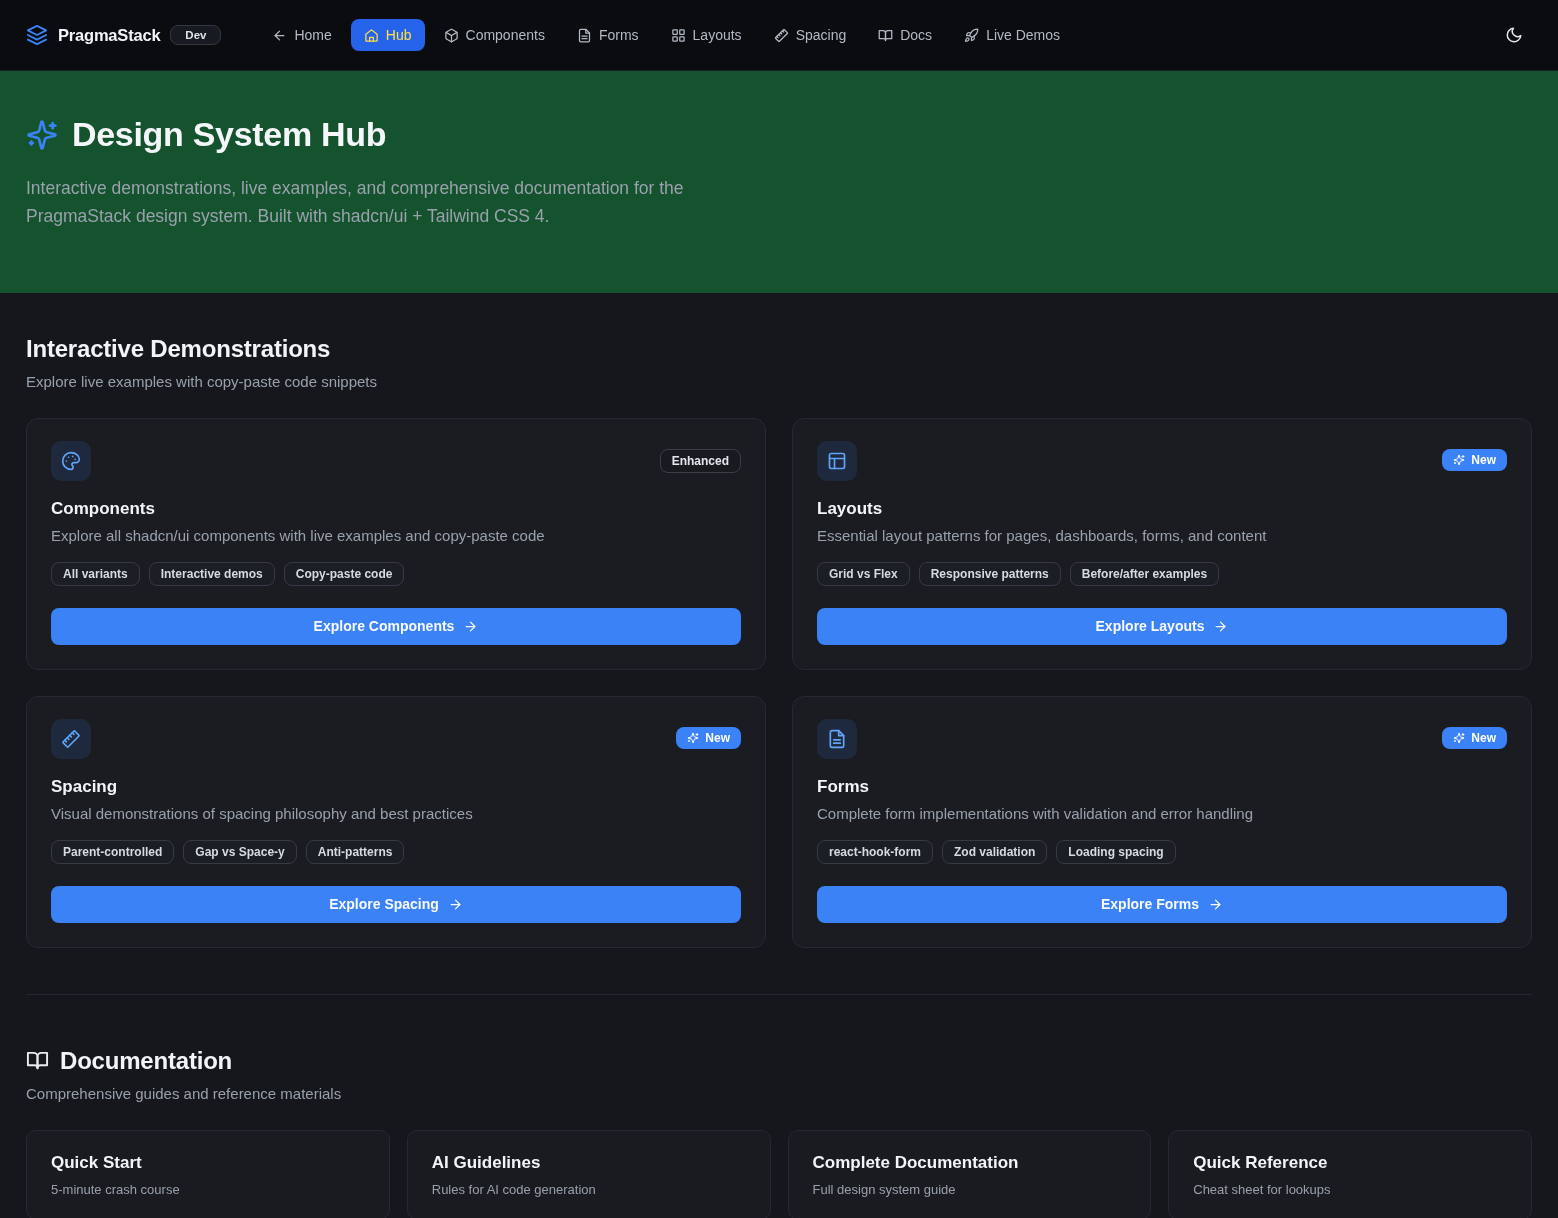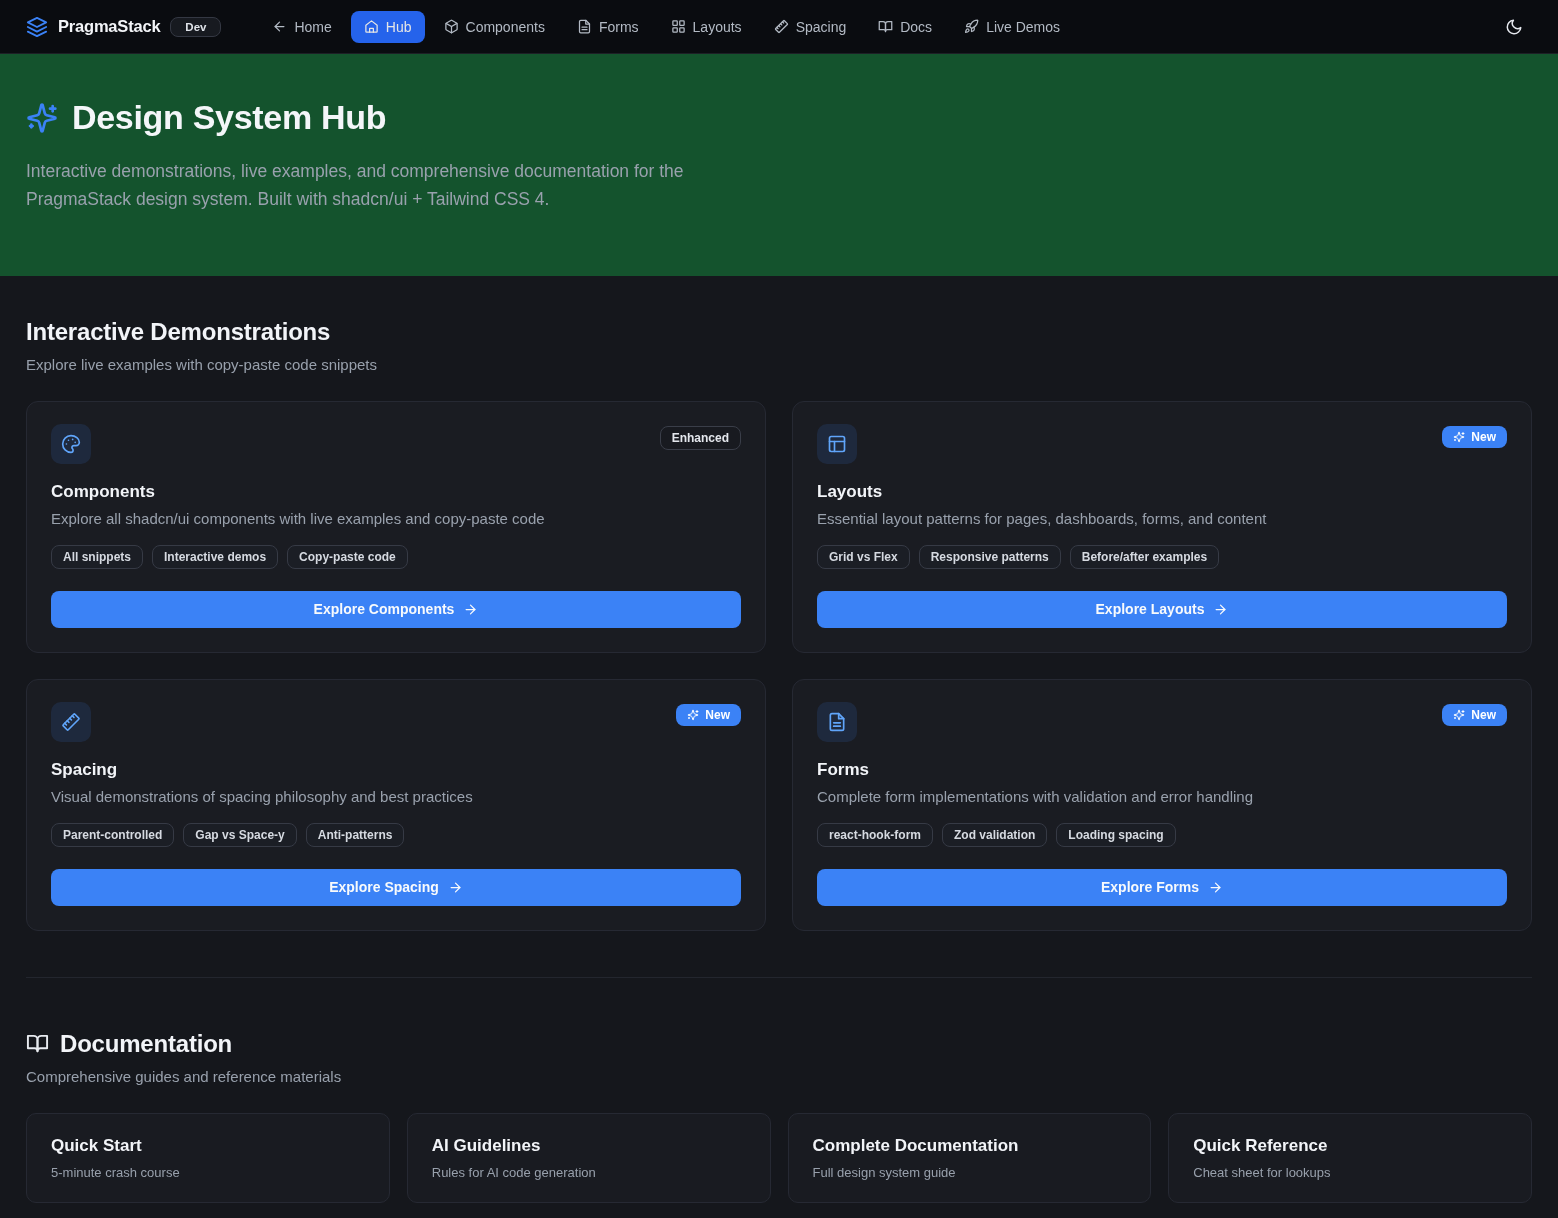--- a/index.html
+++ b/index.html
@@ -8,54 +8,54 @@
   body {
     font-family: "Liberation Sans", "DejaVu Sans", sans-serif;
     background: #15171c;
     color: #f2f4f8;
     min-height: 1218px;
   }
   .ic { fill: none; stroke: currentColor; stroke-width: 2; stroke-linecap: round; stroke-linejoin: round; flex: none; }
 
   
   .navbar {
-    height: 54px; background: #0a0c10; border-bottom: 1px solid #1d2026;
+    height: 71px; background: #0a0c10; border-bottom: 1px solid #1d2026;
     display: flex; align-items: center; justify-content: space-between;
     padding: 0 26px;
   }
   .nav-left { display: flex; align-items: center; gap: 38px; }
   .brand { display: flex; align-items: center; gap: 10px; cursor: pointer; text-decoration: none; }
   .brand-ic { width: 22px; height: 22px; color: #3b82f6; }
   .brand-name { font-size: 16.5px; font-weight: 700; color: #f3f5f8; letter-spacing: -0.2px; }
   .dev-badge { font-size: 11.5px; font-weight: 600; color: #dfe3e9; border: 1px solid #343843; background: #171a20; padding: 3px 14px; border-radius: 8px; }
   .nav-items { display: flex; align-items: center; gap: 6px; }
   .nav-item { display: flex; align-items: center; gap: 7px; padding: 8px 13px; border-radius: 8px; font-size: 14px; color: #b3bac4; cursor: pointer; text-decoration: none; }
   .nav-item .ic { width: 15px; height: 15px; }
-  .nav-item.active { background: #2563eb; color: #e5e5e5; }
+  .nav-item.active { background: #2563eb; color: #fde047; }
   .theme-toggle { background: none; border: none; color: #e5e8ee; width: 36px; height: 36px; display: flex; align-items: center; justify-content: center; border-radius: 8px; cursor: pointer; }
   .theme-toggle .ic { width: 18px; height: 18px; }
 
   
   .hero { background: #14532d; padding: 44px 26px 62px; }
   .hero-title { display: flex; align-items: center; gap: 14px; font-size: 34px; font-weight: 700; color: #f4f6f9; letter-spacing: -0.3px; }
   .hero-title .ic { width: 32px; height: 32px; color: #3b82f6; }
   .hero-sub { margin-top: 20px; font-size: 17.5px; line-height: 1.62; color: #99a1ad; max-width: 748px; }
 
   
   main { background: #15171c; padding: 42px 26px 19px; }
   .section-heading { font-size: 24px; font-weight: 700; color: #f2f4f8; display: flex; align-items: center; gap: 11px; letter-spacing: -0.2px; }
   .section-heading .ic { width: 23px; height: 23px; color: #e8ebf0; }
   .section-sub { margin-top: 10px; font-size: 15px; color: #98a0ac; }
 
   .card-grid { margin-top: 28px; display: grid; grid-template-columns: 1fr 1fr; gap: 26px; }
   .demo-card { background: #1a1c22; border: 1px solid #262933; border-radius: 12px; padding: 22px 24px 24px; }
   .card-top { display: flex; justify-content: space-between; align-items: flex-start; }
   .icon-tile { width: 40px; height: 40px; border-radius: 10px; background: rgba(59,130,246,0.13); color: #60a5fa; display: flex; align-items: center; justify-content: center; }
   .icon-tile .ic { width: 20px; height: 20px; }
-  .badge { font-size: 12px; font-weight: 600; padding: 4px 11px; border-radius: 8px; display: inline-flex; align-items: center; gap: 6px; margin-top: 2px; }
+  .badge { font-size: 12px; font-weight: 600; padding: 4px 11px; border-radius: 8px; display: inline-flex; align-items: center; gap: 6px; margin-top: 8px; }
   .badge .ic { width: 12px; height: 12px; }
   .badge.outline { border: 1px solid #3a3e49; color: #e3e6ec; background: #181a20; }
   .badge.filled { background: #3b82f6; color: #ffffff; }
   .card-title { margin-top: 18px; font-size: 17px; font-weight: 700; color: #f2f4f8; }
   .card-desc { margin-top: 8px; font-size: 15px; color: #99a1ad; }
   .tags { margin-top: 18px; display: flex; gap: 9px; flex-wrap: wrap; }
   .tag { font-size: 12px; font-weight: 600; color: #d6dae1; border: 1px solid #363a45; background: #1b1e25; padding: 4px 11px; border-radius: 8px; }
   .cta { margin-top: 22px; width: 100%; height: 37px; border: none; border-radius: 8px; background: #3b82f6; color: #f8fafc; font-size: 14px; font-weight: 600; display: flex; align-items: center; justify-content: center; gap: 9px; cursor: pointer; font-family: inherit; text-align: center; }
   .cta .ic { width: 15px; height: 15px; }
 
@@ -242,21 +242,21 @@
                 <use href="#i-palette"></use>
               </svg>
           </div>
           <span class="badge outline">
             <span>Enhanced</span>
           </span>
         </div>
         <h3 class="card-title">Components</h3>
         <p class="card-desc">Explore all shadcn/ui components with live examples and copy-paste code</p>
         <div class="tags">
-          <span class="tag">All snippets</span>
+          <span class="tag">All variants</span>
           <span class="tag">Interactive demos</span>
           <span class="tag">Copy-paste code</span>
         </div>
         <button class="cta">
           <span>Explore Components</span>
           <svg class="ic">
               <use href="#i-arrow-right"></use>
             </svg>
         </button>
       </article>

